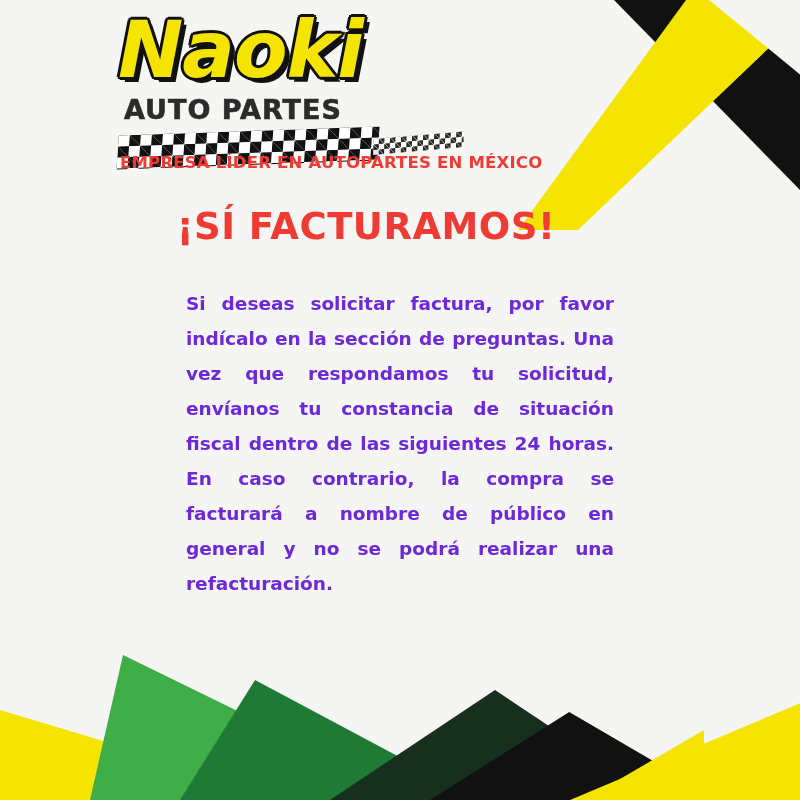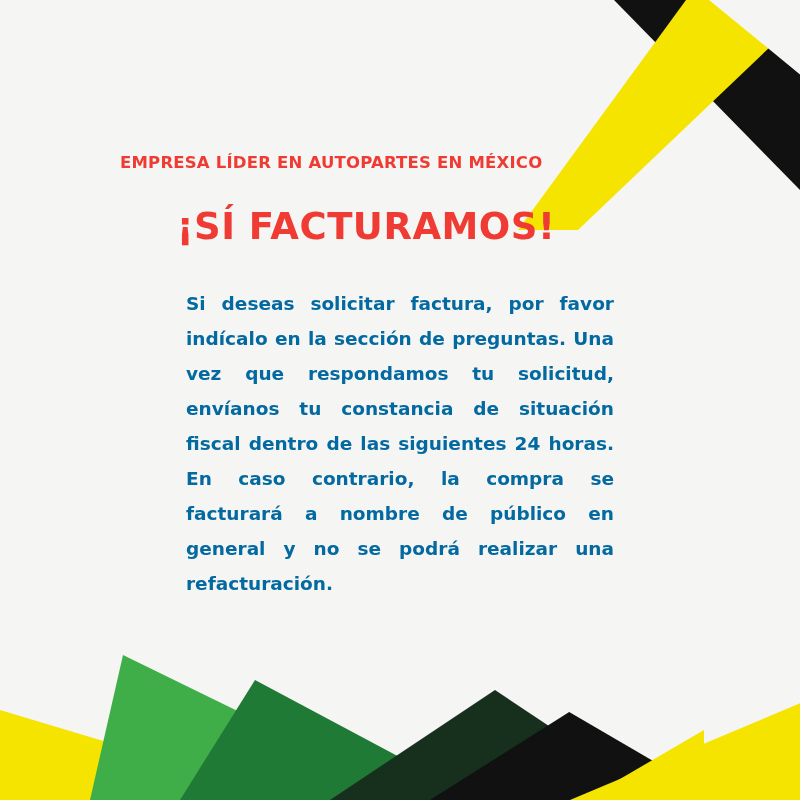--- a/index.html
+++ b/index.html
@@ -207,33 +207,40 @@
   
   .body-text {
     position: absolute;
     top: 286px;
     left: 186px;
     width: 428px;
     font-family: "DejaVu Sans", sans-serif;
     font-weight: bold;
     font-size: 18.5px;
     line-height: 35px;
-    color: #0369a1;
+    color: #6d28d9;
     text-align: justify;
   }
 </style>
 </head>
 <body>
 
 <div class="poster">
 
   <div class="corner-tr-black"></div>
   <div class="corner-tr-yellow"></div>
   <div class="corner-tr-white"></div>
 
+  <div class="logo-block">
+    <div class="logo-word">Naoki</div>
+    <div class="logo-sub">AUTO PARTES</div>
+    <div class="checker">
+      <div class="checker-tail"></div>
+    </div>
+  </div>
   <div class="tagline">EMPRESA LÍDER  EN AUTOPARTES EN MÉXICO</div>
 
   <div class="headline">¡SÍ FACTURAMOS!</div>
 
   <div class="body-text">Si deseas solicitar factura, por favor indícalo en la sección de preguntas. Una vez que respondamos tu solicitud, envíanos tu constancia de situación fiscal dentro de las siguientes 24 horas. En caso contrario, la compra se facturará a nombre de público en general y no se podrá realizar una refacturación.</div>
 
   <div class="corner-bl-yellow"></div>
   <div class="bottom-green1"></div>
   <div class="bottom-green2"></div>
   <div class="bottom-dark"></div>

